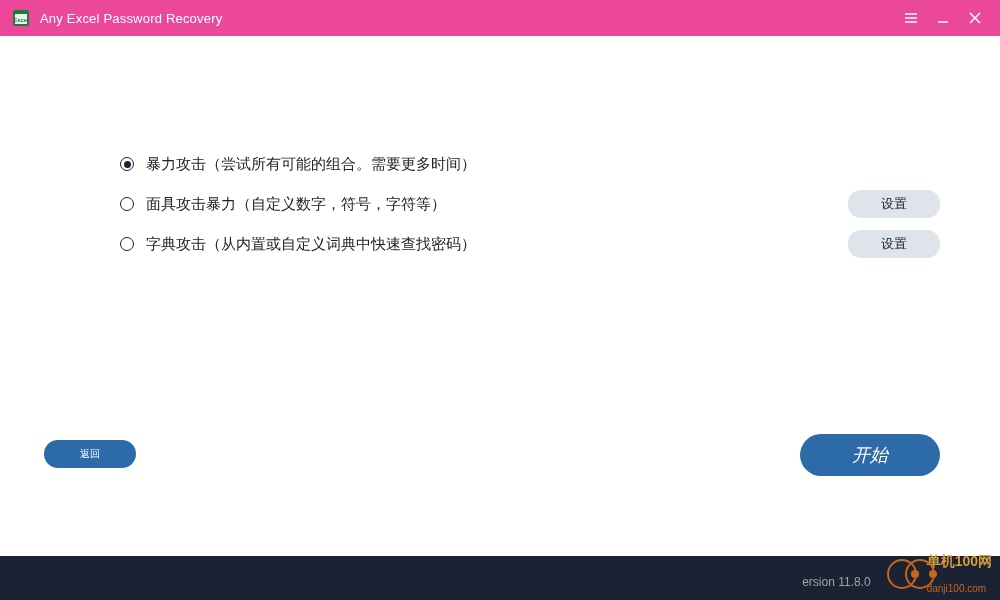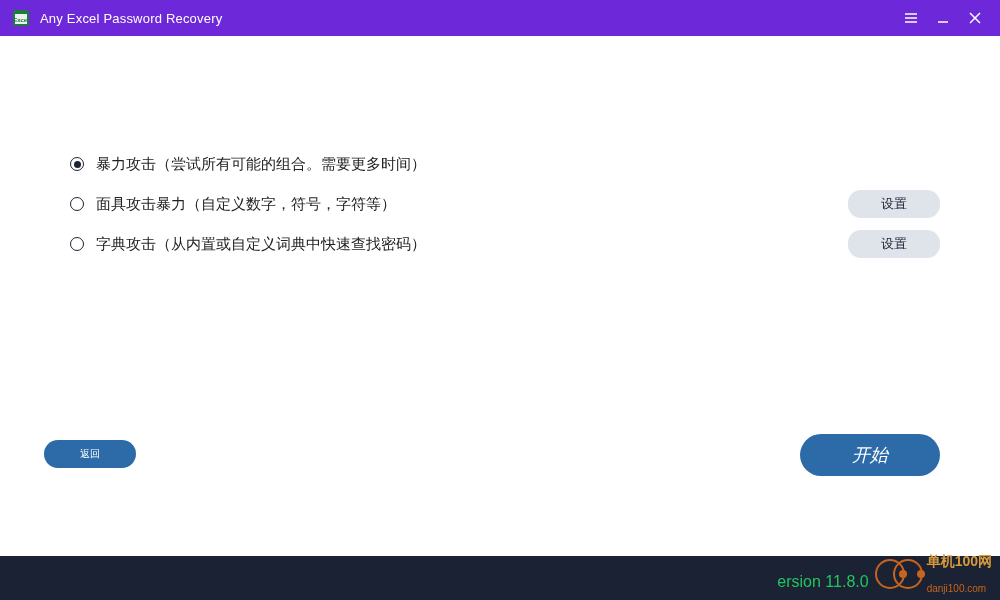--- a/index.html
+++ b/index.html
@@ -1,47 +1,47 @@
 <!DOCTYPE html>
 <html><head>
   <meta charset="utf-8">
   <style>
     * { margin: 0; padding: 0; box-sizing: border-box; }
     html, body { width: 1000px; height: 600px; overflow: hidden; font-family: "Microsoft YaHei", "PingFang SC", sans-serif; }
     .window { width: 1000px; height: 600px; background: #ffffff; display: flex; flex-direction: column; position: relative; }
 
     
-    .titlebar { height: 36px; background: #6d28d9; display: flex; align-items: center; padding: 15px 12px; color: #ffffff; }
+    .titlebar { height: 36px; background: #ec4899; display: flex; align-items: center; padding: 15px 12px; color: #ffffff; }
     .titlebar .app-icon { width: 18px; height: 18px; margin-right: 10px; display: inline-flex; align-items: center; justify-content: center; }
     .titlebar .title { font-size: 13px; font-weight: 400; letter-spacing: 0.2px; }
     .titlebar .spacer { flex: 1; }
     .titlebar .winbtn { width: 26px; height: 26px; display: inline-flex; align-items: center; justify-content: center; margin-left: 6px; cursor: pointer; }
     .titlebar svg { display: block; }
 
     
-    .content { flex: 1; background: #ffffff; position: relative; padding: 108px 60px 0 70px; }
+    .content { flex: 1; background: #ffffff; position: relative; padding: 108px 60px 0 120px; }
     .option-row { display: flex; align-items: center; height: 40px; }
     .radio { width: 14px; height: 14px; border: 1.5px solid #1a2233; border-radius: 50%; margin-right: 12px; background: #ffffff; display: inline-flex; align-items: center; justify-content: center; flex: 0 0 auto; }
     .radio.selected::after { content: ""; width: 7px; height: 7px; background: #1a2233; border-radius: 50%; display: block; }
     .option-label { font-size: 15px; color: #222; }
     .option-spacer { flex: 1; }
     .settings-btn { width: 92px; height: 28px; border-radius: 13px; background: #dfe4ea; color: #1a2233; font-size: 13px; display: inline-flex; align-items: center; justify-content: center; border: none; cursor: pointer; }
     .settings-btn.offset { margin-left: 80px; }
 
     
     .back-btn { position: absolute; left: 44px; bottom: 88px; width: 92px; height: 28px; border-radius: 16px; background: #2d6aa8; color: #ffffff; font-size: 10px; border: none; cursor: pointer; }
     .start-btn { position: absolute; right: 60px; bottom: 80px; width: 140px; height: 42px; border-radius: 21px; background: #2d6aa8; color: #ffffff; font-size: 18px; border: none; cursor: pointer; font-style: italic; }
 
     
     .footer { height: 44px; background: #1a2233; position: relative; }
     .watermark { position: absolute; right: 8px; bottom: 4px; height: 44px; display: flex; align-items: center; color: #c9a04a; font-size: 13px; }
-    .watermark .version { color: #22c55e; font-size: 16px; margin-right: 6px; margin-top: 16px; }
+    .watermark .version { color: #a3a3a3; font-size: 12px; margin-right: 16px; margin-top: 16px; }
     .watermark .logo-circ { width: 30px; height: 30px; border-radius: 50%; border: 2px solid #c9641c; position: relative; margin-right: -12px; }
     .watermark .logo-circ::after { content:""; position:absolute; right:-4px; top:50%; width:8px; height:8px; border-radius:50%; background:#c9641c; transform:translateY(-50%); }
-    .watermark .txt { display:flex; flex-direction:column; line-height:1; margin-left:16px;gap:16px; }
+    .watermark .txt { display:flex; flex-direction:column; line-height:1; margin-left:4px;gap:16px; }
     .watermark .txt .t1 { color:#d89a3a; font-size:14px; font-weight:bold; }
     .watermark .txt .t2 { color:#c9641c; font-size:10px; }
   </style>
 </head>
 <body>
 
 <div class="window">
 
   <div class="titlebar">
     <span class="app-icon">

